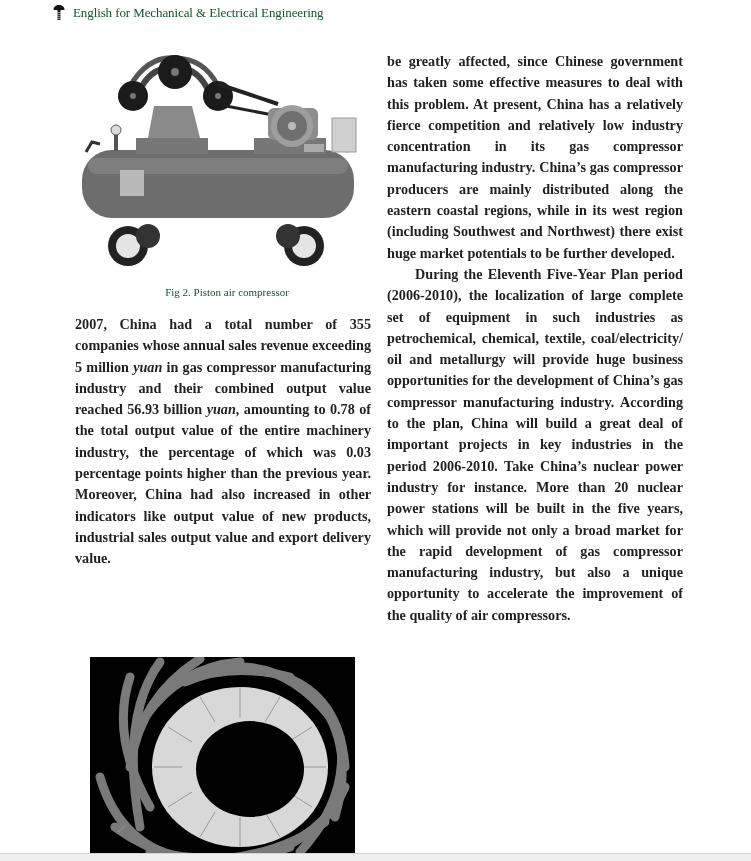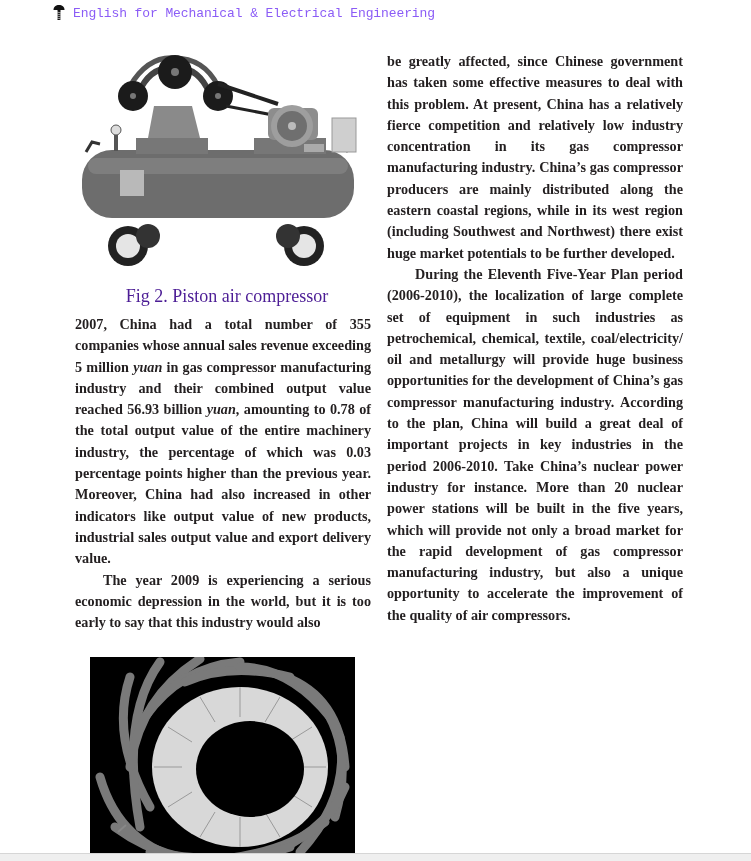--- a/index.html
+++ b/index.html
@@ -2,24 +2,24 @@
 <html><head>
 <meta charset="utf-8">
 <style>
   html, body { margin: 0; padding: 0; }
   body {
     width: 751px; height: 861px; background: #ffffff; position: relative; overflow: hidden;
     font-family: "Liberation Serif", "DejaVu Serif", serif; color: #231f20;
   }
   .header { position: absolute; left: 53px; top: 4px; height: 18px; display: flex; align-items: center; }
   .header .screw { width: 12px; height: 16px; margin-right: 8px; }
-  .header .title { font-family: Liberation Mono, monospace; font-size: 13px; color: #8b5cf6; letter-spacing: -0.1px; }
+  .header .title { font-family: Liberation Serif, serif; font-size: 13px; color: #14532d; letter-spacing: -0.1px; }
 
   .fig1 { position: absolute; left: 78px; top: 46px; width: 282px; height: 232px; }
-  .fig1-caption { position: absolute; left: 75px; top: 286px; width: 304px; text-align: center; font-size: 18px; color: #4c1d95; }
+  .fig1-caption { position: absolute; left: 75px; top: 286px; width: 304px; text-align: center; font-size: 11px; color: #14532d; }
 
   .col { position: absolute; width: 296px; font-size: 14.2px; line-height: 21.3px; text-align: justify; font-weight: bold; }
   .col p { margin: 0; }
   .col .indent { text-indent: 28px; }
   .col-left { left: 75px; top: 314px; }
   .col-right { left: 387px; top: 51px; }
   em { font-style: italic; }
 
   .fig2 { position: absolute; left: 90px; top: 657px; width: 265px; height: 204px; background: #000; overflow: hidden; }
 
@@ -78,21 +78,20 @@
   <circle cx="50" cy="200" r="12" fill="#e5e5e5"></circle>
   <circle cx="226" cy="200" r="20" fill="#222"></circle>
   <circle cx="226" cy="200" r="12" fill="#e5e5e5"></circle>
   <circle cx="70" cy="190" r="12" fill="#333"></circle>
   <circle cx="210" cy="190" r="12" fill="#333"></circle>
 </svg>
 <div class="fig1-caption">Fig 2. Piston air compressor</div>
 
 <div class="col col-left">
   <p><span>2007, China had a total number of 355 companies whose annual sales revenue exceeding 5 million </span><em>yuan</em><span> in gas compressor manufacturing industry and their combined output value reached 56.93 billion </span><em>yuan</em><span>, amounting to 0.78 of the total output value of the entire machinery industry, the percentage of which was 0.03 percentage points higher than the previous year. Moreover, China had also increased in other indicators like output value of new products, industrial sales output value and export delivery value.</span></p>
-  <p class="indent">The year 2009 is experiencing a serious economic depression in the world, but it is too early to say that this industry would also</p>
 </div>
 
 <div class="col col-right">
   <p>be greatly affected, since Chinese government has taken some effective measures to deal with this problem. At present, China has a relatively fierce competition and relatively low industry concentration in its gas compressor manufacturing industry. China’s gas compressor producers are mainly distributed along the eastern coastal regions, while in its west region (including Southwest and Northwest) there exist huge market potentials to be further developed.</p>
   <p class="indent">During the Eleventh Five-Year Plan period (2006-2010), the localization of large complete set of equipment in such industries as petrochemical, chemical, textile, coal/electricity/ oil and metallurgy will provide huge business opportunities for the development of China’s gas compressor manufacturing industry. According to the plan, China will build a great deal of important projects in key industries in the period 2006-2010. Take China’s nuclear power industry for instance. More than 20 nuclear power stations will be built in the five years, which will provide not only a broad market for the rapid development of gas compressor manufacturing industry, but also a unique opportunity to accelerate the improvement of the quality of air compressors.</p>
 </div>
 
 <svg class="fig2" viewBox="0 0 265 204">
   <rect width="265" height="204" fill="#000"></rect>
   <g fill="none" stroke="#7a7a7a" stroke-width="9" stroke-linecap="round">

